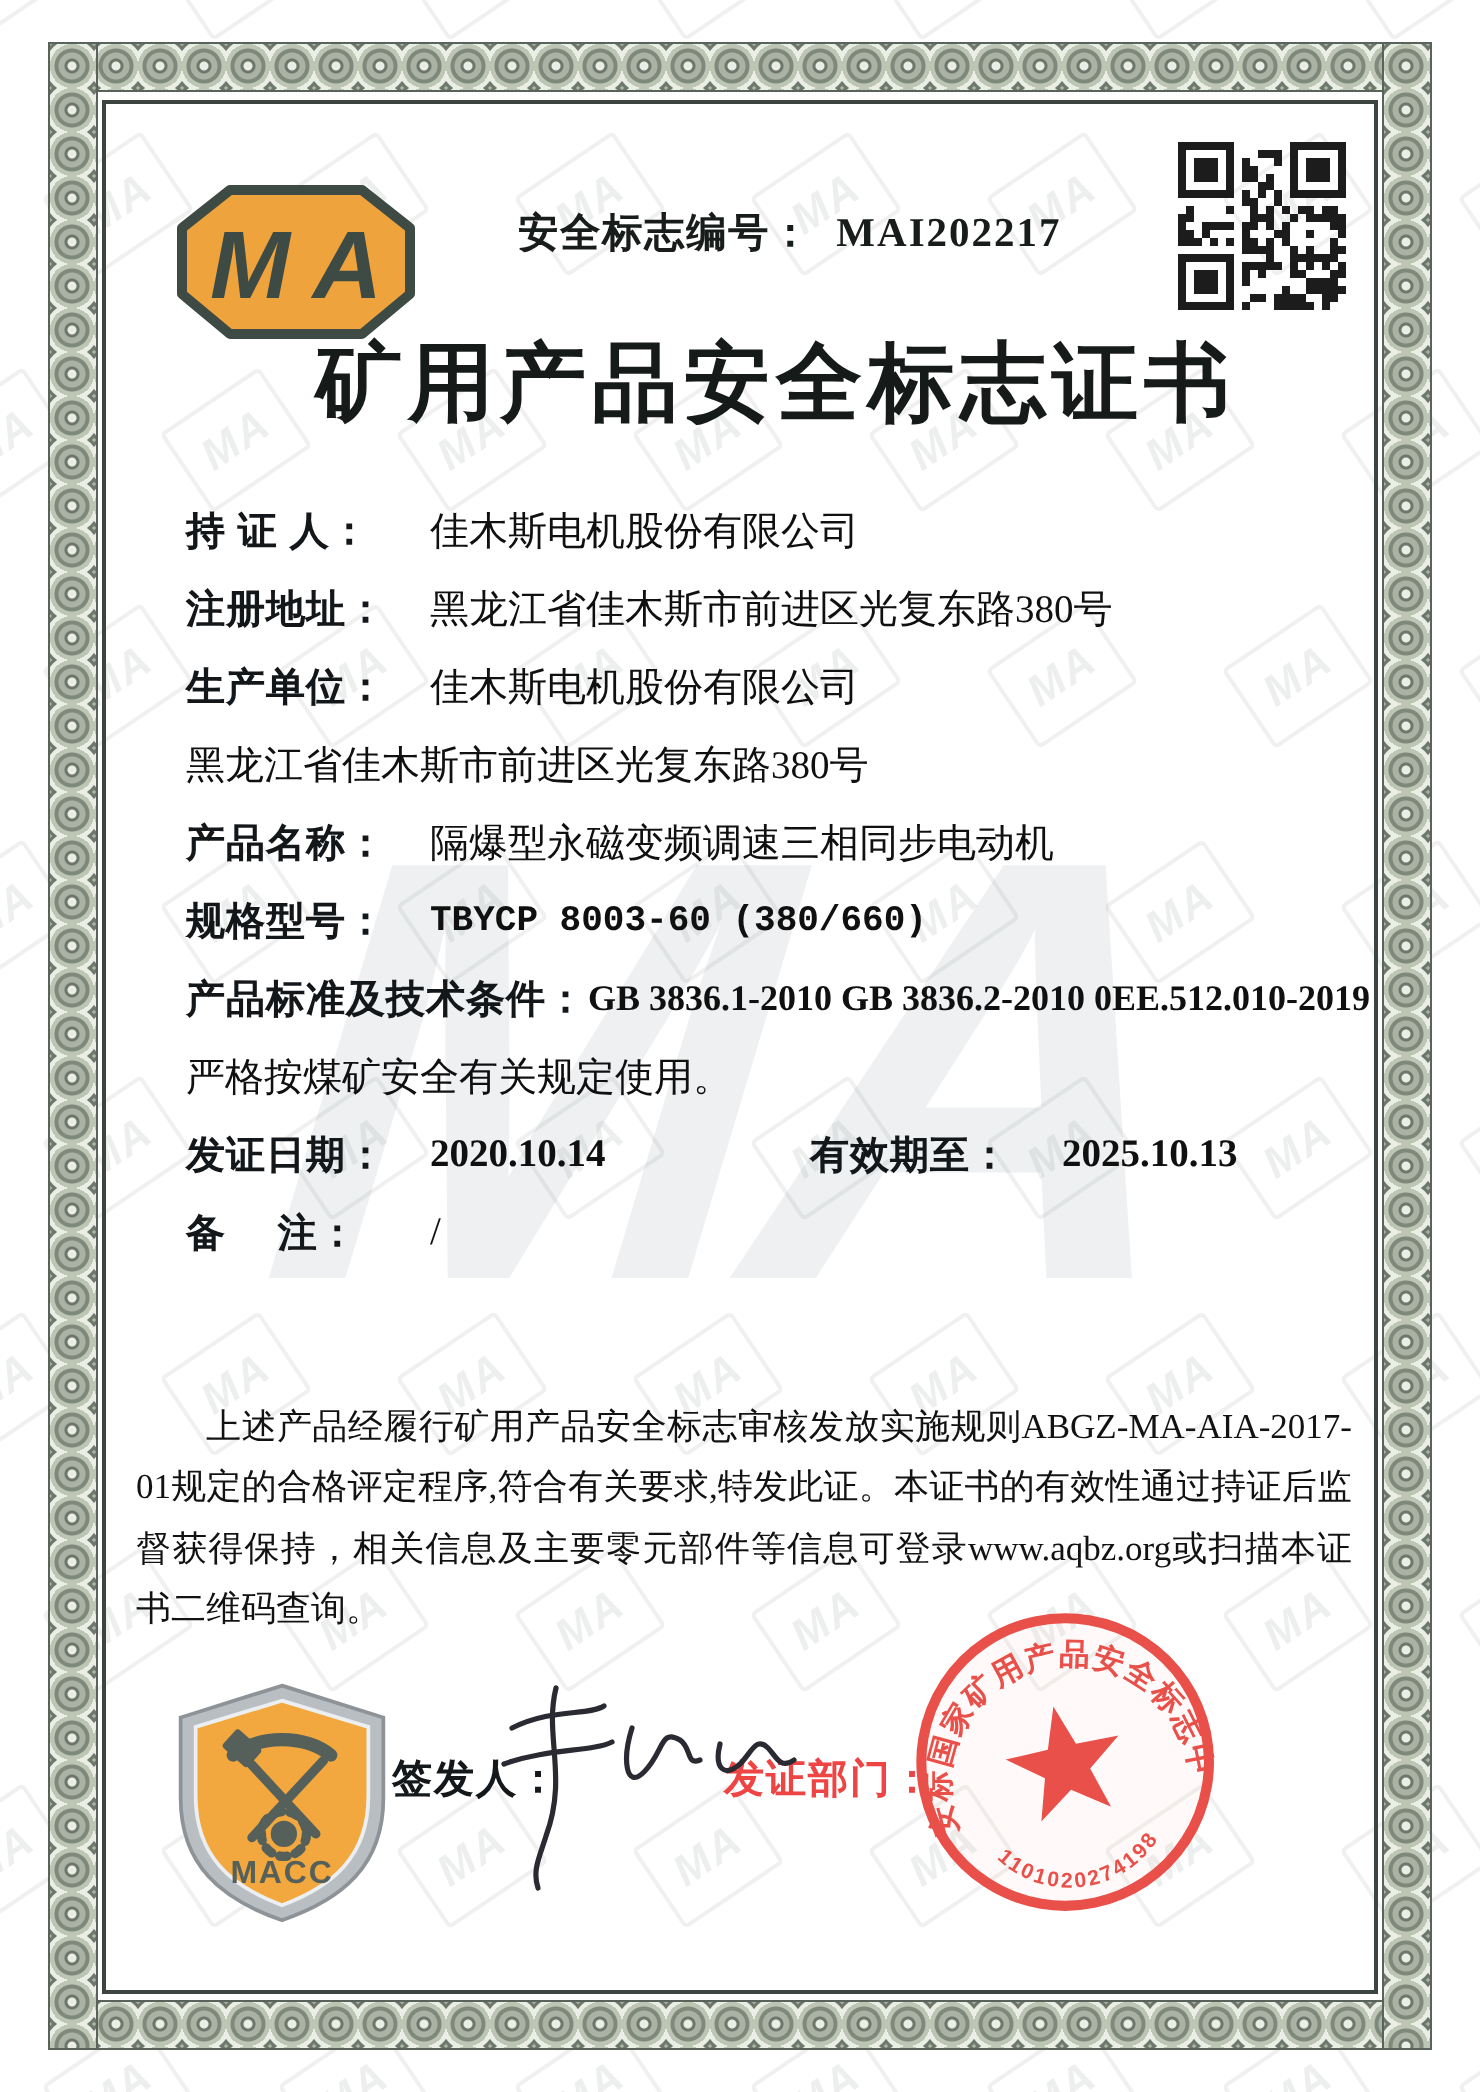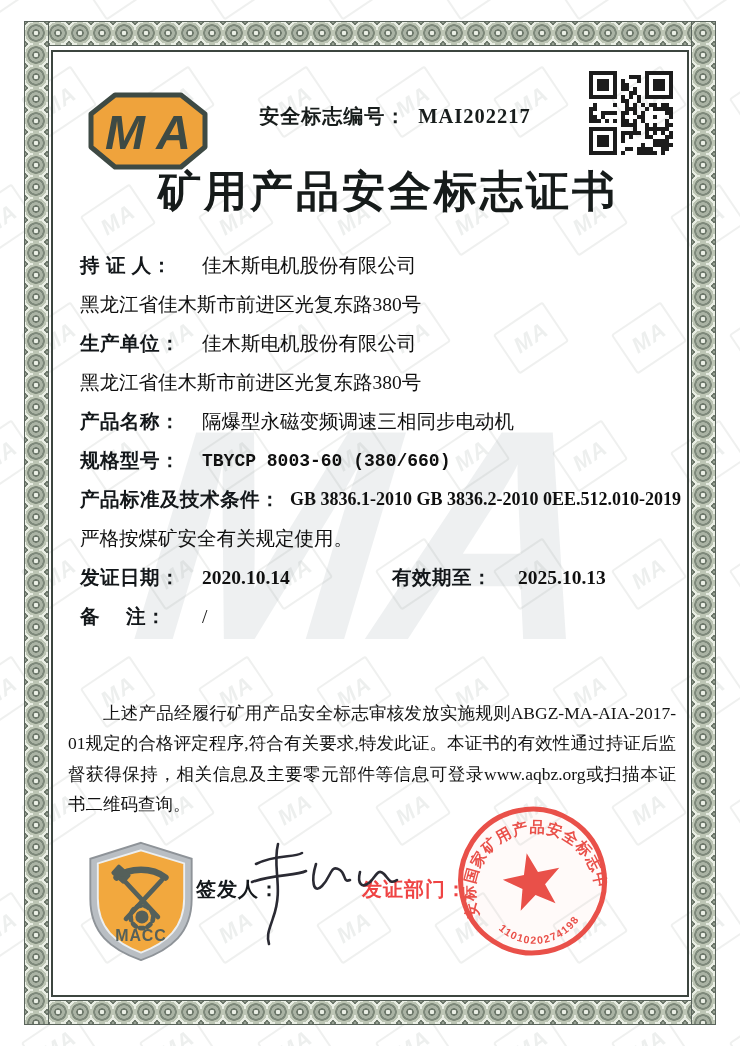--- a/index.html
+++ b/index.html
@@ -35,21 +35,21 @@
   .ma-logo{position:absolute;left:88px;top:92px;z-index:3;}
   .cert-no-line{position:absolute;left:210px;top:103px;width:370px;z-index:3;
                 display:flex;justify-content:center;align-items:baseline;gap:12px;}
   .cert-no-label{font-weight:800;font-size:20px;color:#181d1c;letter-spacing:1px;}
   .cert-no-value{font-family:"Liberation Serif",serif;font-weight:700;font-size:20.5px;
                  color:#181d1c;letter-spacing:1px;}
   .qr{position:absolute;left:589px;top:71px;z-index:3;}
   .doc-title{position:absolute;left:0;right:0;top:163px;z-index:3;text-align:center;
              font-size:43px;font-weight:900;color:#161b1a;letter-spacing:3px;padding-left:36px;}
   
-  .rows{position:absolute;left:80px;right:55px;top:246px;z-index:3;}
+  .rows{position:absolute;left:93px;right:55px;top:246px;z-index:3;}
   .row{display:flex;align-items:center;height:39px;}
   .lbl{font-weight:800;font-size:19.5px;color:#13171a;min-width:122px;
        letter-spacing:0.5px;white-space:nowrap;}
   .val{font-family:"Liberation Serif",serif;font-size:19.5px;font-weight:500;
        color:#101010;white-space:nowrap;}
   .row.wide .lbl{min-width:0;margin-right:10px;}
   .row.wide .val{font-size:18px;font-weight:600;}
   .val.mono{font-family:"Liberation Mono",monospace;font-size:18px;font-weight:700;}
   .val.date{font-weight:600;}
   .lbl2{font-weight:800;font-size:19.5px;color:#13171a;margin-left:68px;margin-right:26px;
@@ -300,20 +300,21 @@
     </svg>
 
   <div class="doc-title">矿用产品安全标志证书</div>
 
   <div class="rows">
     <div class="row">
       <span class="lbl">持 证 人：</span>
       <span class="val">佳木斯电机股份有限公司</span>
     </div>
     <div class="row">
+      <span class="lbl">注册地址：</span>
       <span class="val">黑龙江省佳木斯市前进区光复东路380号</span>
     </div>
     <div class="row">
       <span class="lbl">生产单位：</span>
       <span class="val">佳木斯电机股份有限公司</span>
     </div>
     <div class="row">
       <span class="val">黑龙江省佳木斯市前进区光复东路380号</span>
     </div>
     <div class="row">

